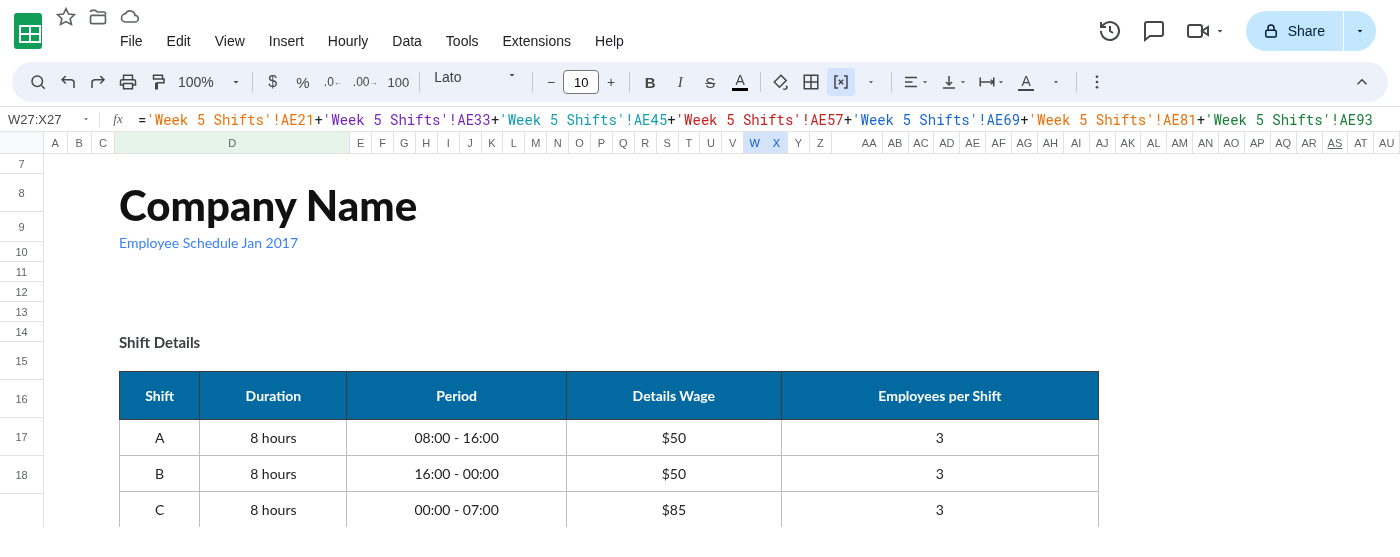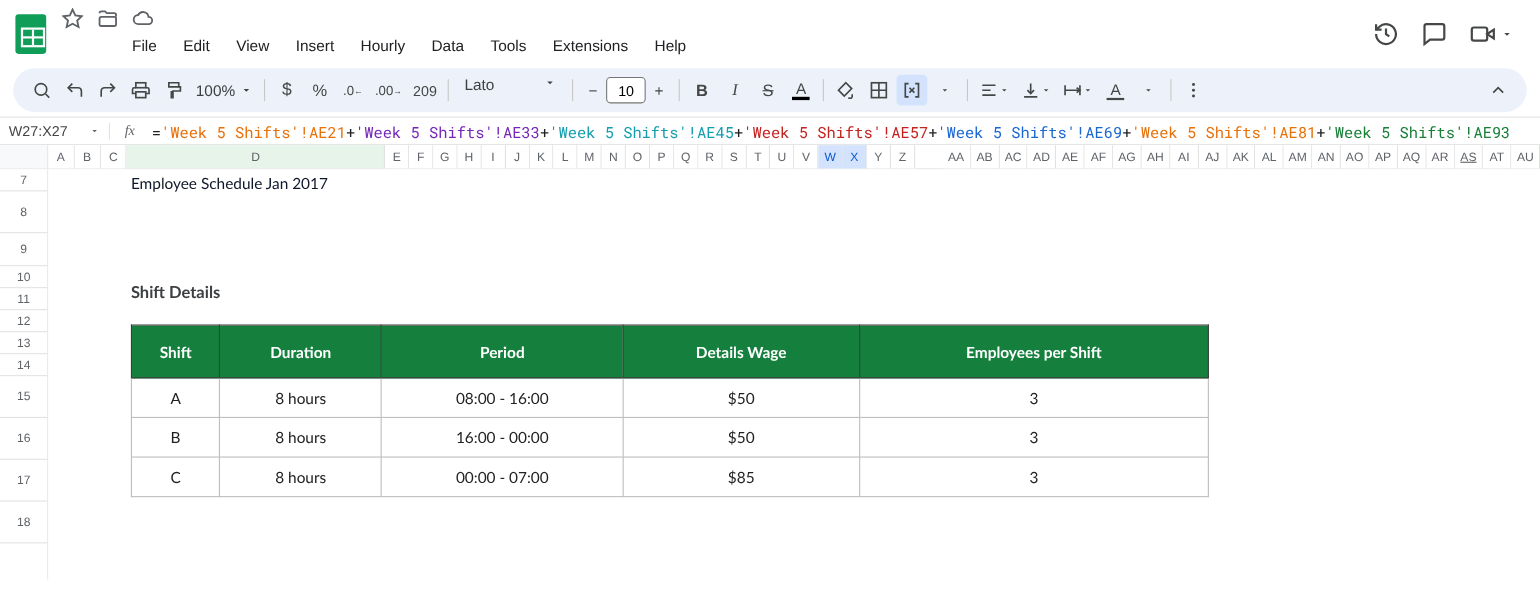--- a/index.html
+++ b/index.html
@@ -119,21 +119,21 @@
     height: 28px;
     border-radius: 4px;
     display: flex; align-items: center; justify-content: center;
     color: #444746;
     cursor: pointer;
     padding: 0 4px;
     font-size: 13px;
   }
   .tb-sep { width: 1px; height: 20px; background: #c7c7c7; margin: 0 4px; }
   .zoom-box {
-    display:flex;align-items:center;gap:4px;
+    display:flex;align-items:center;gap:16px;
     padding:2px 4px;
     cursor:pointer;
   }
   .font-select {
     display:flex;align-items:flex-start;justify-content:space-between;
     width:100px;height:26px;padding:0 8px;
     cursor:pointer;
   }
   .fs-group { display:flex;align-items:center; }
   .fs-btn { width:24px;height:24px;display:flex;align-items:center;justify-content:center;cursor:pointer;color:#444746; }
@@ -216,38 +216,38 @@
   .company-name {
     font-family: Lato, Arial, sans-serif;
     font-size:42px;
     font-weight:900;
     color:#111;
     margin-top:26px;
   }
   .subtitle {
     font-family: Lato, Arial, sans-serif;
     font-size:14px;
-    color:#0f172a;
+    color:#3b82f6;
     margin-top:4px;
   }
   .section-title {
     font-family: Lato, Arial, sans-serif;
     font-size:15px;
     font-weight:700;
     margin-top:82px;
   }
   .shift-table {
     border-collapse:collapse;
     margin-top:20px;
     width:980px;
     font-family: Lato, Arial, sans-serif;
     font-size:14px;
   }
   .shift-table th {
-    background:#15803d;color:#fff;
+    background:#0369a1;color:#fff;
     font-weight:700;
     height:48px;
     border:1px solid #3d3d3d;
   }
   .shift-table td {
     border:1px solid #bdbdbd;
     height:36px;
     text-align:center;
     color:#222;
   }
@@ -306,20 +306,34 @@
     </span>
     <div class="meet-wrap">
       <svg width="24" height="24" viewBox="0 0 24 24" fill="none" stroke="currentColor" stroke-width="2">
           <rect x="2" y="6" width="14" height="12" rx="2"></rect>
           <polygon points="22 8 16 12 22 16 22 8"></polygon>
         </svg>
       <svg width="12" height="12" viewBox="0 0 24 24" fill="currentColor">
           <path d="M7 10l5 5 5-5z"></path>
         </svg>
     </div>
+    <div class="share-wrap">
+      <div class="share-btn">
+        <svg width="18" height="18" viewBox="0 0 24 24" fill="none" stroke="#001d35" stroke-width="2">
+            <rect x="5" y="11" width="14" height="9" rx="2"></rect>
+            <path d="M8 11V8a4 4 0 1 1 8 0v3"></path>
+          </svg>
+        <span>Share</span>
+      </div>
+      <div class="share-drop">
+        <svg width="12" height="12" viewBox="0 0 24 24" fill="#001d35">
+            <path d="M7 10l5 5 5-5z"></path>
+          </svg>
+      </div>
+    </div>
   </div>
 </div>
 
 <div class="toolbar-wrap">
   <div class="tb-btn">
       <svg width="18" height="18" viewBox="0 0 24 24" fill="none" stroke="currentColor" stroke-width="2">
         <circle cx="11" cy="11" r="7"></circle>
         <line x1="21" y1="21" x2="16.65" y2="16.65"></line>
       </svg>
     </div>
@@ -352,21 +366,21 @@
     <span>100%</span>
     <svg width="12" height="12" viewBox="0 0 24 24" fill="currentColor">
         <path d="M7 10l5 5 5-5z"></path>
       </svg>
   </div>
   <div class="tb-sep"></div>
   <div class="tb-btn" style="font-size:16px">$</div>
   <div class="tb-btn" style="font-size:15px">%</div>
   <div class="tb-btn" style="font-size:12px">.0<sub style="font-size:8px">←</sub></div>
   <div class="tb-btn" style="font-size:12px">.00<sub style="font-size:8px">→</sub></div>
-  <div class="tb-btn" style="font-size:13px">209</div>
+  <div class="tb-btn" style="font-size:13px">100</div>
   <div class="tb-sep"></div>
   <div class="font-select">
     <span>Lato</span>
     <svg width="12" height="12" viewBox="0 0 24 24" fill="currentColor">
         <path d="M7 10l5 5 5-5z"></path>
       </svg>
   </div>
   <div class="tb-sep"></div>
   <div class="fs-group">
     <div class="fs-btn">−</div>
@@ -535,20 +549,21 @@
       <div class="rh">12</div>
       <div class="rh">13</div>
       <div class="rh">14</div>
       <div class="rh tall">15</div>
       <div class="rh tall">16</div>
       <div class="rh tall">17</div>
       <div class="rh tall">18</div>
     </div>
   <div class="sheet-canvas">
     <div class="doc-content">
+      <div class="company-name">Company Name</div>
       <div class="subtitle">Employee Schedule Jan 2017</div>
       <div class="section-title">Shift Details</div>
       <table class="shift-table">
         <thead>
             <tr id="shift-head">
               <th>Shift</th>
               <th>Duration</th>
               <th>Period</th>
               <th>Details Wage</th>
               <th>Employees per Shift</th>

